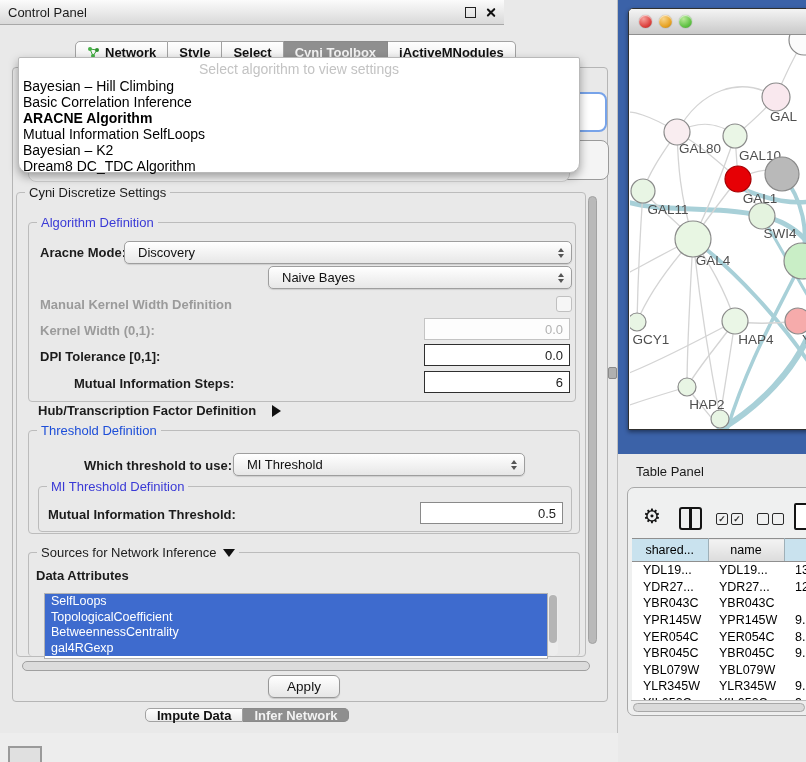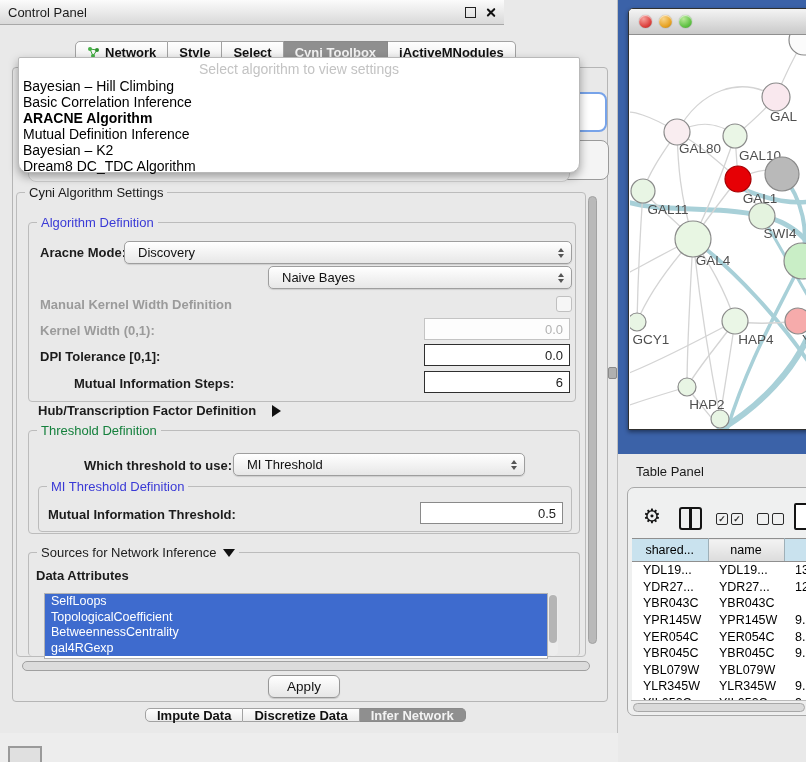--- a/index.html
+++ b/index.html
@@ -39,21 +39,21 @@
   
   .popup{left:18px;top:57px;width:562px;height:116px;background:#fff;border:1px solid #b9b9b9;
          border-radius:2px 2px 10px 10px;box-shadow:0 4px 10px rgba(0,0,0,.35);z-index:10;padding-top:3px;box-sizing:border-box;}
   .popup-ph{text-align:center;color:#c3c3c3;font-size:14px;height:17px;line-height:17px;}
   .popup-item{font-size:14px;height:16px;line-height:16px;padding-left:4px;color:#000;white-space:nowrap;}
   .popup-item.bold{font-weight:bold;}
 
   
   .group{position:absolute;border:1px solid #bcbcbc;border-radius:4px;}
   .gtitle{position:absolute;top:-8px;left:8px;background:#e9e9e9;padding:0 4px;font-size:13px;white-space:nowrap;}
-  .blue{color:#3a3ad6;} .green{color:#15803d;}
+  .blue{color:#3a3ad6;} .green{color:#1d4ed8;}
   .lbl{position:absolute;font-weight:bold;font-size:13px;white-space:nowrap;}
   .lbl.dis{color:#9b9b9b;}
 
   .combo{position:absolute;display:flex;align-items:center;border:1px solid #9e9e9e;border-radius:5px;
          background:linear-gradient(#ffffff,#e7e7e7);box-shadow:0 1px 1px rgba(0,0,0,.12);height:23px;box-sizing:border-box;}
   .combo .val{padding-left:13px;font-size:13px;color:#111;}
   .spin{margin-left:auto;margin-right:7px;display:flex;flex-direction:column;gap:2px;}
   .spin i{display:block;width:0;height:0;border-left:3.5px solid transparent;border-right:3.5px solid transparent;}
   .spin .up{border-bottom:4.5px solid #555;} .spin .dn{border-top:4.5px solid #555;}
 
@@ -168,28 +168,28 @@
   <div class="abs bg-frag-gray"></div>
   <div class="abs bg-combo-line"></div>
   <div class="abs bg-combo-text">gal-filtered sif default node</div>
 
   <div class="abs popup">
     <div class="popup-ph">Select algorithm to view settings</div>
     <div id="popup-items">
         <div class="popup-item">Bayesian – Hill Climbing</div>
         <div class="popup-item">Basic Correlation Inference</div>
         <div class="popup-item bold">ARACNE Algorithm</div>
-        <div class="popup-item">Mutual Definition Inference</div>
+        <div class="popup-item">Mutual Information SelfLoops</div>
         <div class="popup-item">Bayesian – K2</div>
         <div class="popup-item">Dream8 DC_TDC Algorithm</div>
       </div>
   </div>
 
   <div class="abs group" style="left:16px;top:192px;width:568px;height:463px;">
-    <span class="gtitle">Cyni Algorithm Settings</span>
+    <span class="gtitle">Cyni Discretize Settings</span>
   </div>
 
   <div class="abs group" style="left:28px;top:222px;width:546px;height:178px;">
     <span class="gtitle blue">Algorithm Definition</span>
   </div>
   <span class="lbl" style="left:40px;top:245px;">Aracne Mode:</span>
   <div class="combo" style="left:124px;top:241px;width:448px;">
     <span class="val">Discovery</span>
     <span class="spin">
         <i class="up"></i>
@@ -264,23 +264,20 @@
       <span class="th"></span>
     </div>
 
   <div class="abs apply-btn">
     <span>Apply</span>
   </div>
 
   <div class="abs tabrow bottom-tabrow">
     <span class="tab">
         <span>Impute Data</span>
-      </span>
-    <span class="tab">
-        <span>Discretize Data</span>
       </span>
     <span class="tab sel">
         <span>Infer Network</span>
       </span>
   </div>
 
   <div class="abs desktop"></div>
 
   <div class="abs net-window">
     <div class="net-titlebar">

